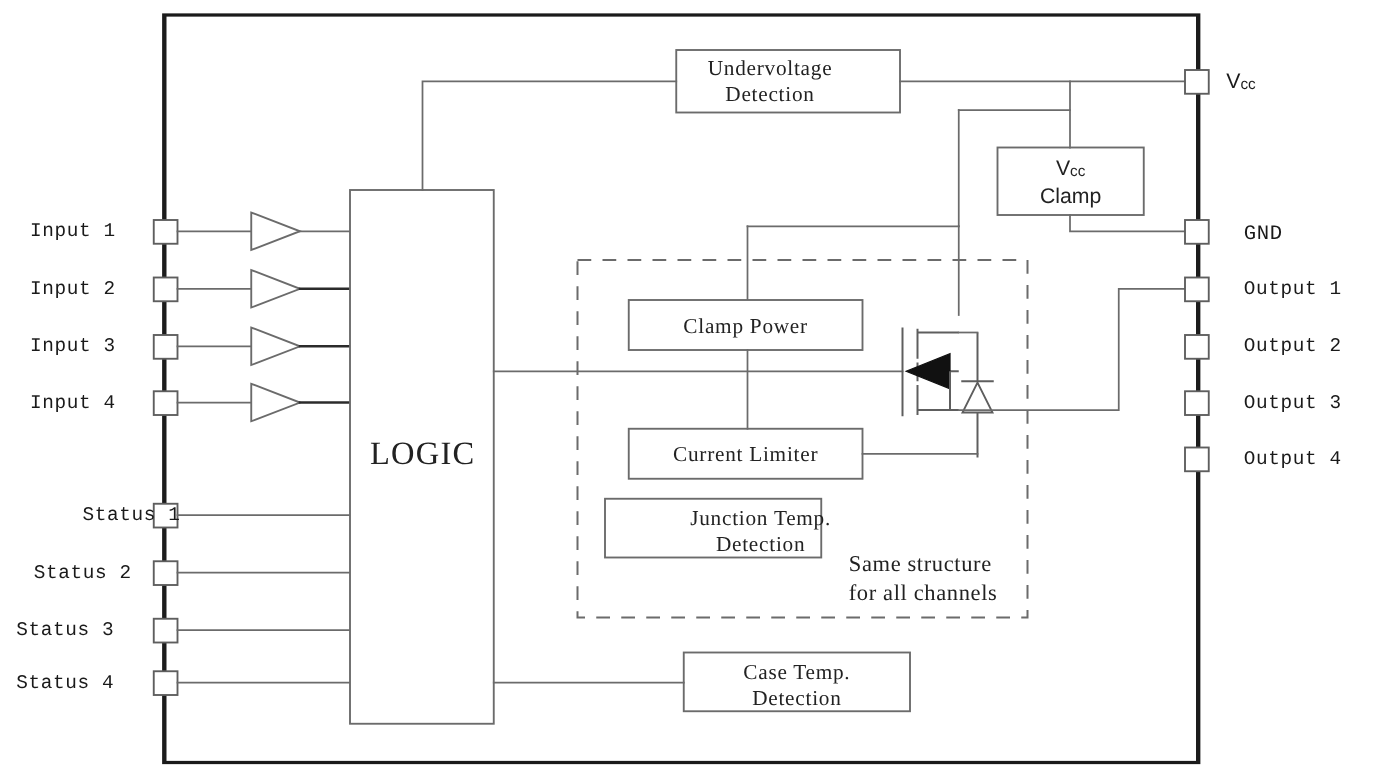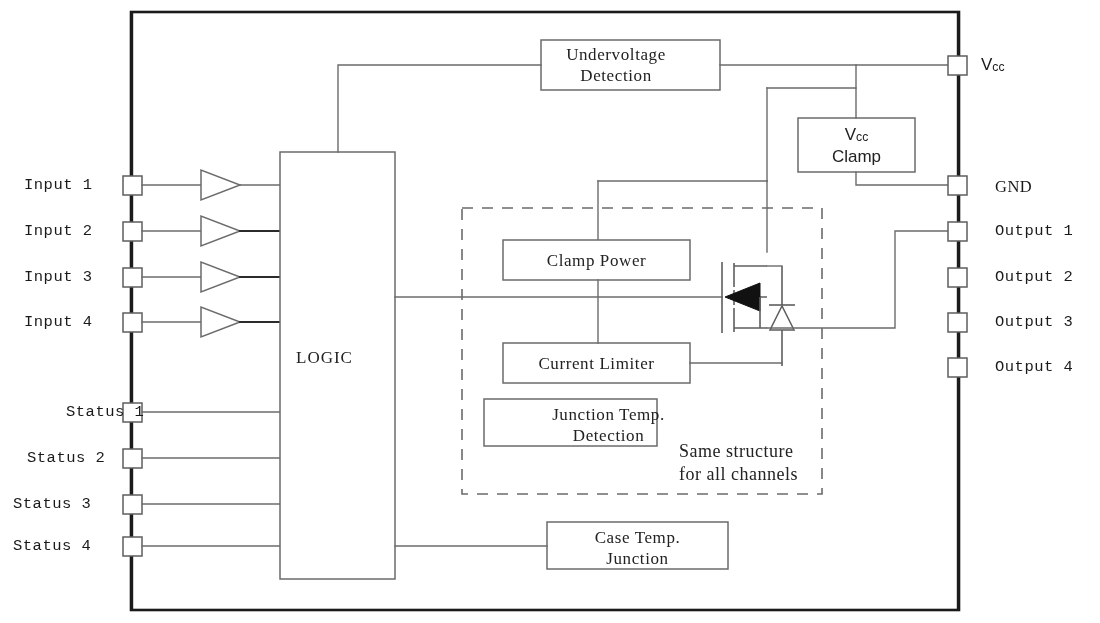--- a/index.html
+++ b/index.html
@@ -103,21 +103,21 @@
     font-size: 17px;
     color: #222222;
     text-align: center;
     line-height: 1.25;
     white-space: pre-line;
     letter-spacing: 0.6px;
   }
   .logic-lbl {
     position: absolute;
     font-family: "Liberation Serif", serif;
-    font-size: 17px;
+    font-size: 26px;
     color: #222222;
     letter-spacing: 1px;
     white-space: nowrap;
   }
   .note-lbl {
     position: absolute;
     font-family: "Liberation Serif", serif;
     font-size: 18px;
     color: #222222;
     line-height: 1.3;
@@ -141,21 +141,21 @@
   }
   .vcc-pin-lbl {
     position: absolute;
     font-family: "Liberation Sans", sans-serif;
     font-size: 17px;
     color: #1a1a1a;
     white-space: nowrap;
   }
   .gnd-lbl {
     position: absolute;
-    font-family: Liberation Serif, serif;
+    font-family: Liberation Mono, monospace;
     font-size: 16.5px;
     color: #1a1a1a;
     white-space: nowrap;
     letter-spacing: 0.5px;
     text-align: center;
   }
 </style>
 </head>
 <body>
 
@@ -303,18 +303,18 @@
   <div class="clamp-lbl" style="left:798px; top:124px; width:117px;"><span>V</span><span class="sub">cc</span><br><span>Clamp</span></div>
 
   <div class="boxlbl" style="left:503px; top:250px; width:187px;">Clamp Power</div>
 
   <div class="boxlbl" style="left:503px; top:353px; width:187px;">Current Limiter</div>
 
   <div class="boxlbl" style="left:484px; top:404px; width:173px;padding-left:38px;">Junction Temp.
 Detection</div>
 
   <div class="boxlbl" style="left:547px; top:527px; width:181px;">Case Temp.
-Junction</div>
+Detection</div>
 
   <div class="note-lbl" style="left:679px; top:440px;">Same structure
 for all channels</div>
 
 </div>
 
 </body></html>

